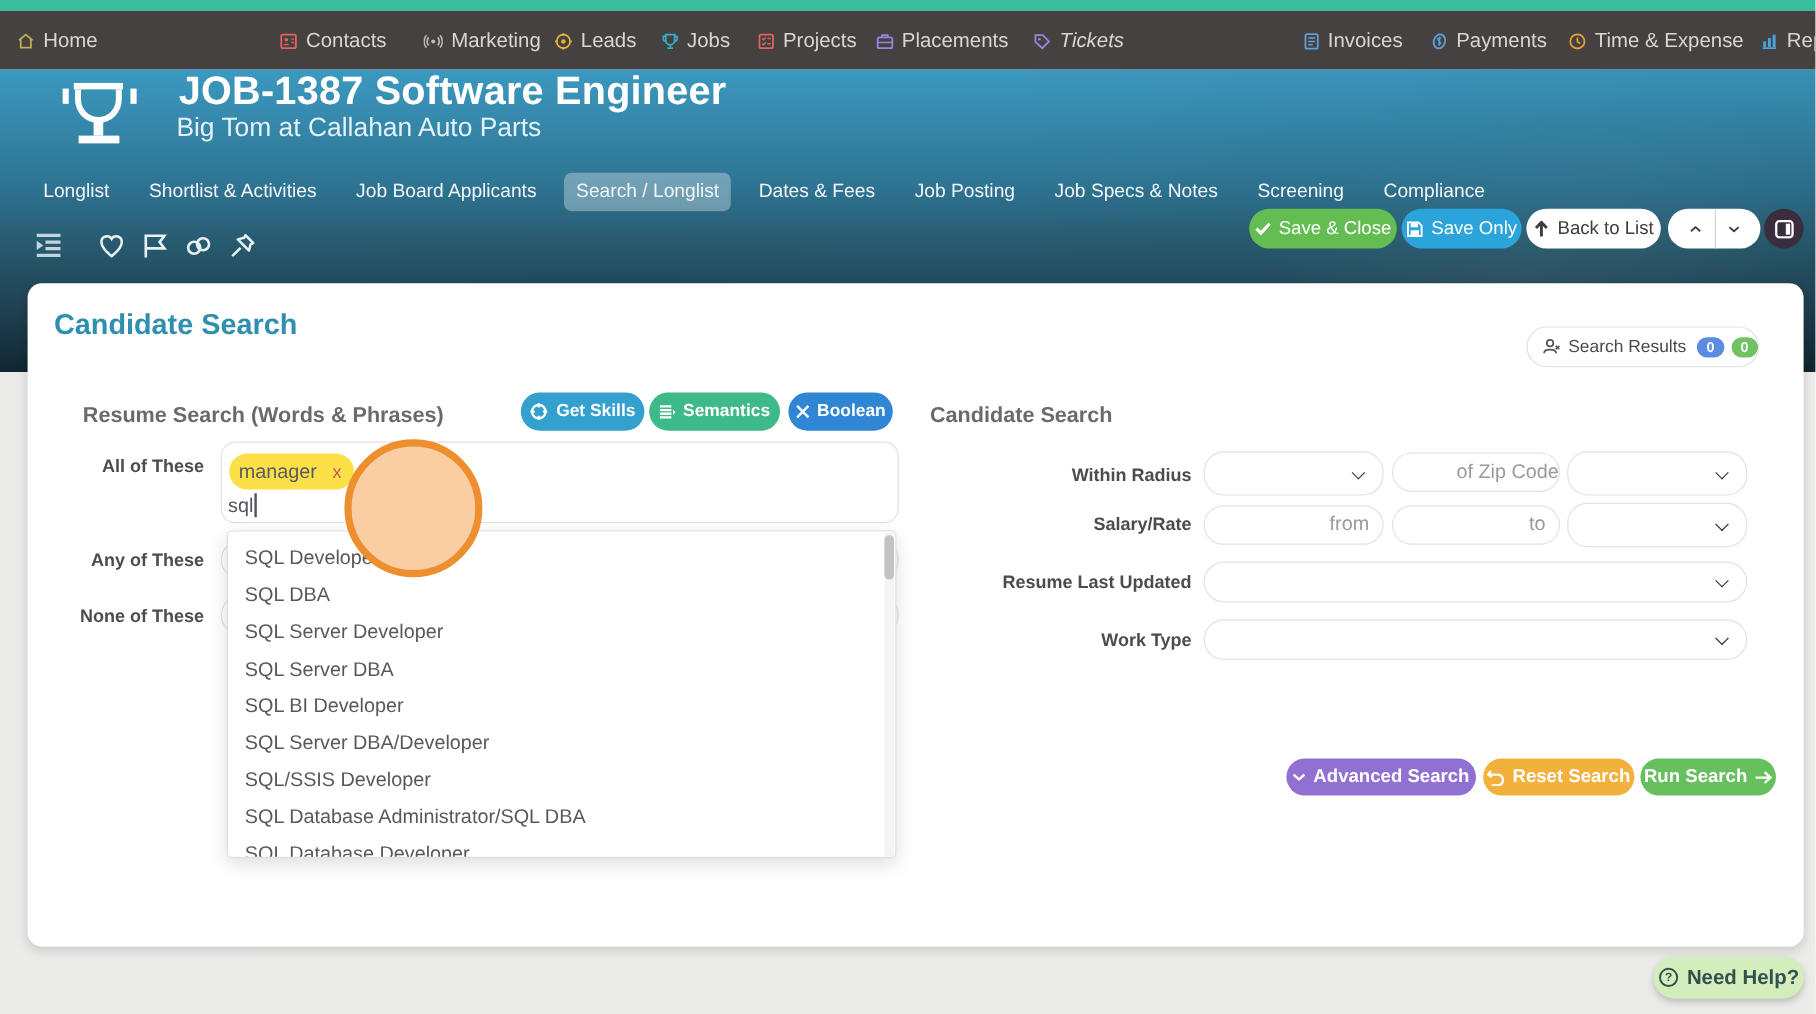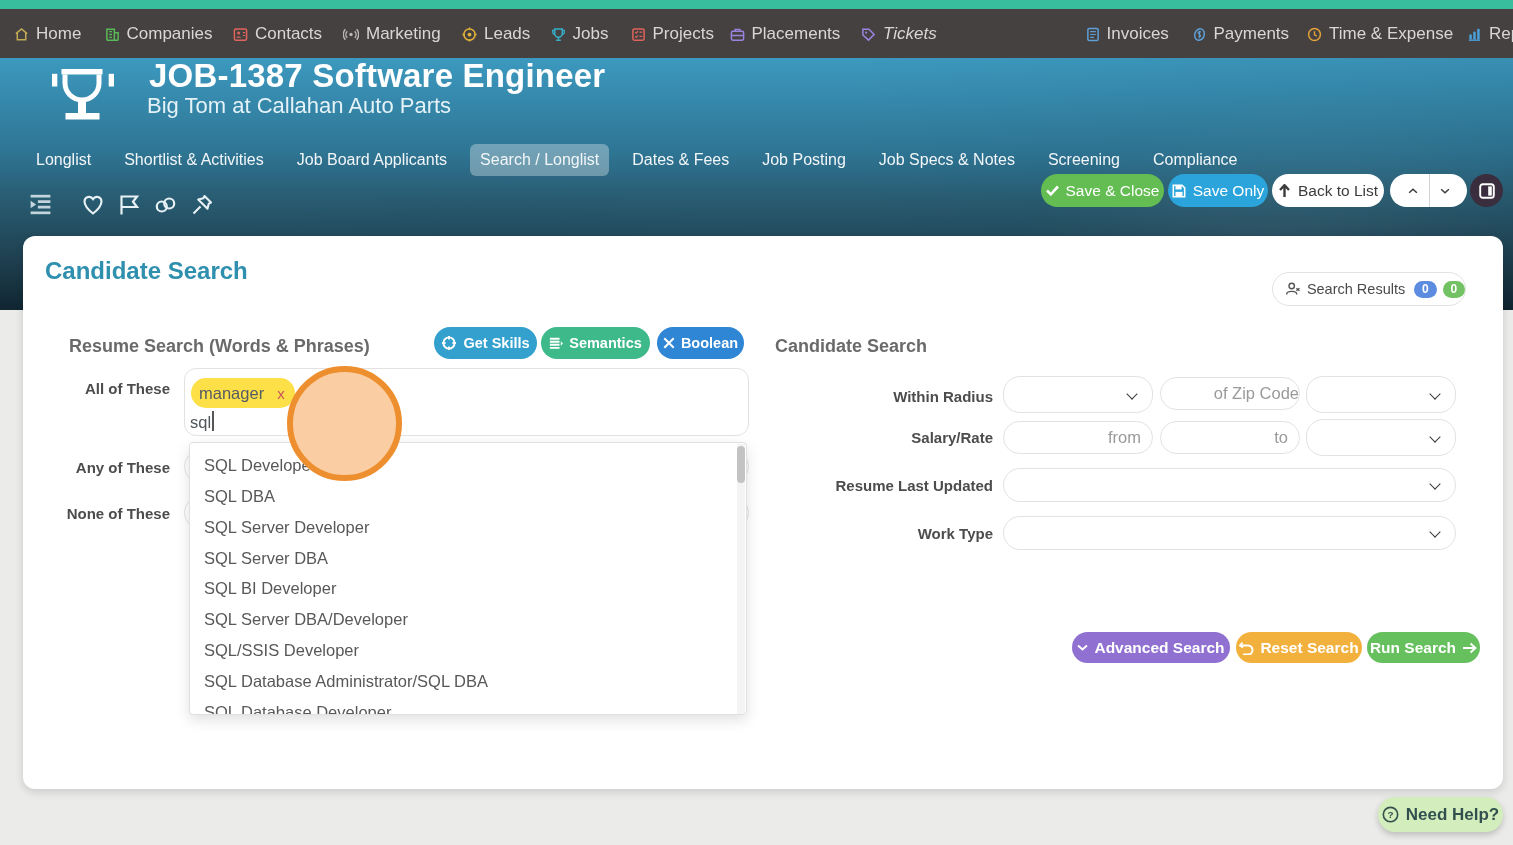--- a/index.html
+++ b/index.html
@@ -81,31 +81,27 @@
 
 #needhelp { position:absolute; left:1378px; top:797px; width:125px; height:35px; background:#d4edbc; border-radius:17px; display:flex; align-items:center; justify-content:center; gap:7px; color:#32514e; font-size:17px; font-weight:bold; box-shadow:0 3px 6px rgba(0,0,0,0.2); }
 </style>
 </head>
 <body>
 <div id="strip"></div>
 <div id="nav">
   <div class="navitem" style="left:14px;"><svg width="15" height="15" viewBox="0 0 16 16">
         <path d="M2 7 L8 2 L14 7 M3.5 6.2 V13.5 H12.5 V6.2" fill="none" stroke="#c2ab57" stroke-width="1.6"></path>
       </svg>Home</div>
-  <div class="navitem" style="left:104.5px;"><svg width="15" height="15" viewBox="0 0 16 16">
-        <path d="M2 14 V2.5 H10 V14 M10 6 H14 V14 M2 14 H14" fill="none" stroke="#58b957" stroke-width="1.6"></path>
-        <path d="M4.5 5 H7.5 M4.5 8 H7.5 M4.5 11 H7.5" stroke="#58b957" stroke-width="1.4"></path>
-      </svg>Companies</div>
   <div class="navitem" style="left:233px;"><svg width="15" height="15" viewBox="0 0 16 16">
         <rect x="1.5" y="2" width="13" height="12" rx="1.5" fill="none" stroke="#e0635c" stroke-width="1.6"></rect>
         <circle cx="6" cy="6.5" r="1.6" fill="#e0635c"></circle>
         <path d="M3.5 11.5 c0-1.8 5-1.8 5 0" fill="#e0635c"></path>
         <path d="M10.5 6 H13 M10.5 9 H13" stroke="#e0635c" stroke-width="1.2"></path>
       </svg>Contacts</div>
-  <div class="navitem" style="left:343px;"><svg width="16" height="15" viewBox="0 0 17 16">
+  <div class="navitem" style="left:353px;"><svg width="16" height="15" viewBox="0 0 17 16">
         <path d="M4.5 4.5 a5 5 0 0 0 0 7 M2.5 2.5 a8 8 0 0 0 0 11 M12.5 4.5 a5 5 0 0 1 0 7 M14.5 2.5 a8 8 0 0 1 0 11" fill="none" stroke="#b9b9b9" stroke-width="1.5"></path>
         <circle cx="8.5" cy="8" r="1.8" fill="#b9b9b9"></circle>
       </svg>Marketing</div>
   <div class="navitem" style="left:462px;"><svg width="15" height="15" viewBox="0 0 16 16">
         <circle cx="8" cy="8" r="6" fill="none" stroke="#e3b23a" stroke-width="1.6"></circle>
         <circle cx="8" cy="8" r="2" fill="#e3b23a"></circle>
         <path d="M8 0.5 V3 M8 13 V15.5 M0.5 8 H3 M13 8 H15.5" stroke="#e3b23a" stroke-width="1.4"></path>
       </svg>Leads</div>
   <div class="navitem" style="left:550.5px;"><svg width="15" height="15" viewBox="0 0 16 16">
         <path d="M4 2 H12 V7 a4 4 0 0 1 -8 0 Z" fill="none" stroke="#35aec9" stroke-width="1.6"></path>

